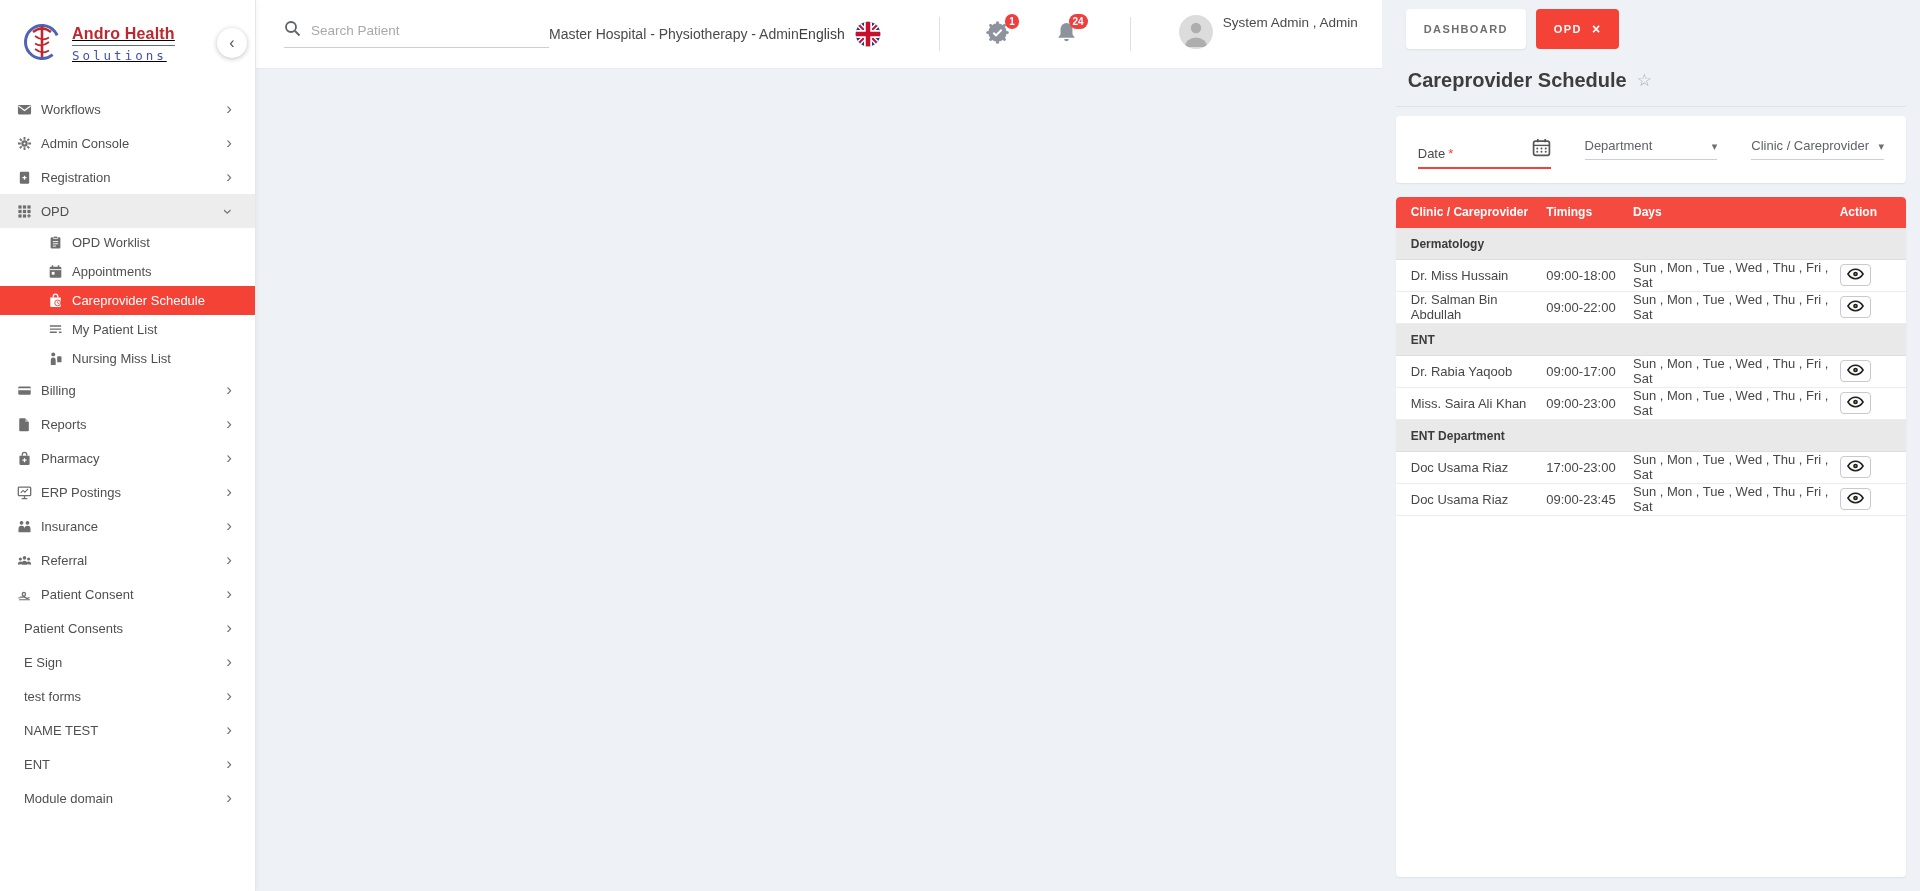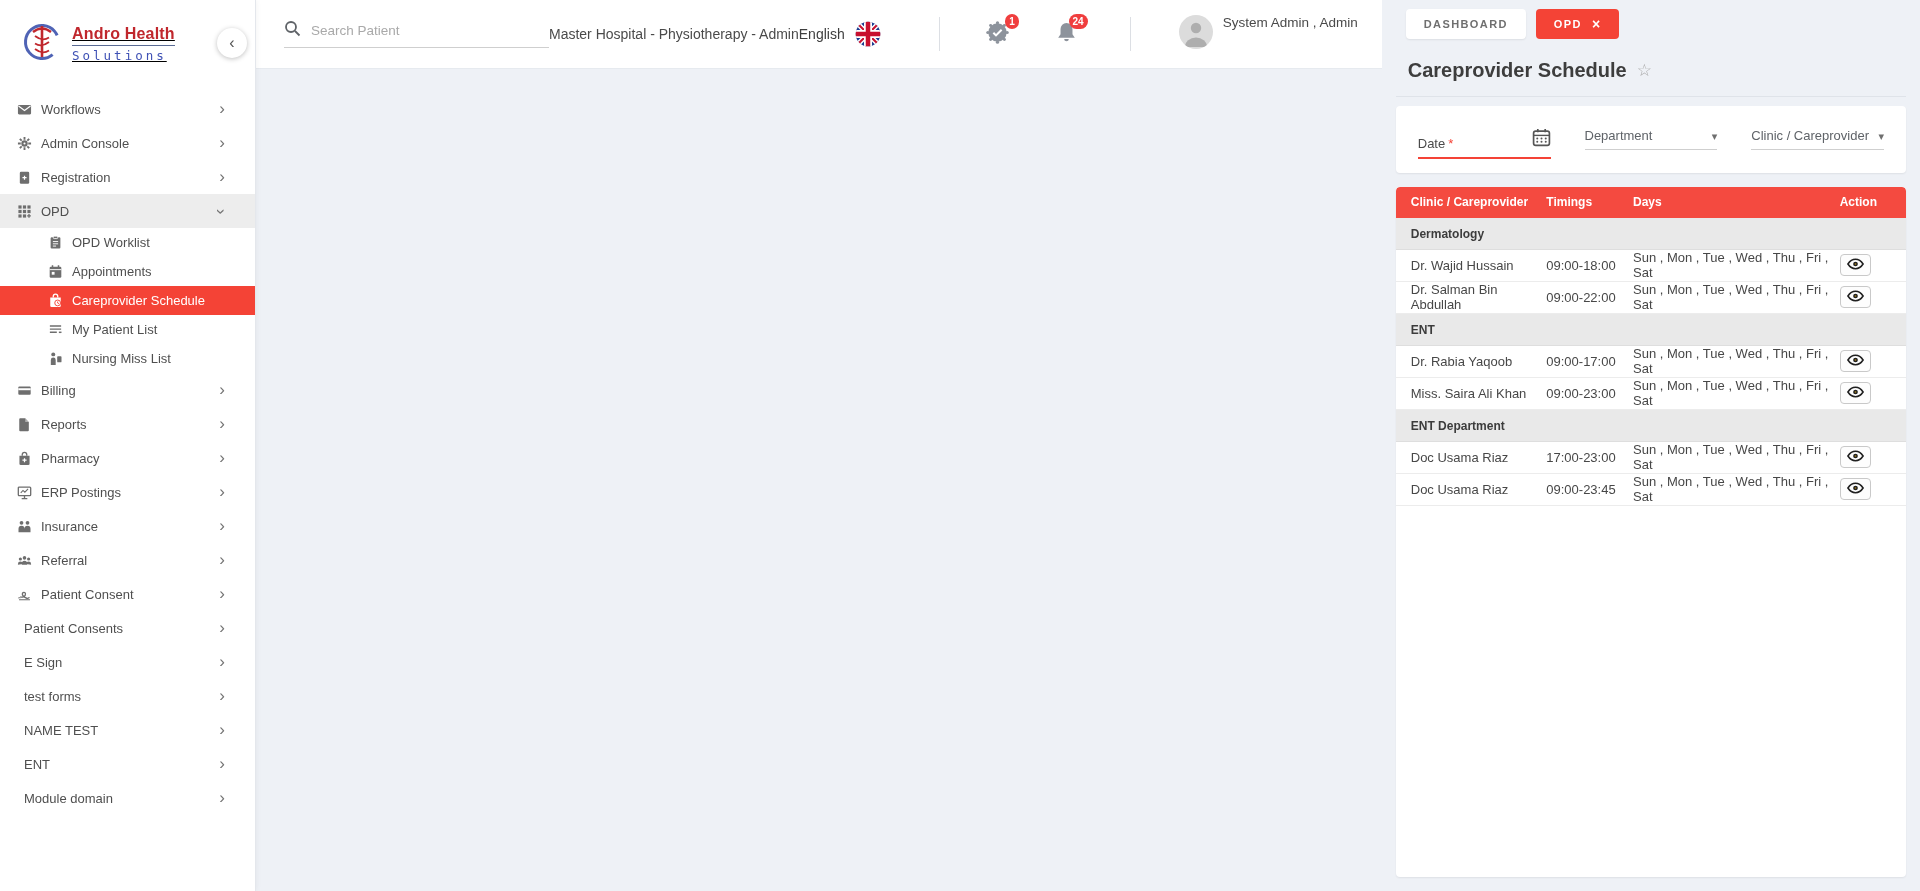--- a/index.html
+++ b/index.html
@@ -15,21 +15,21 @@
   .brand-text { margin-left:8px; }
   .brand-l1 { color:#c0272d; font-weight:bold; font-size:16px; letter-spacing:.2px;
               border-bottom:1.5px solid #5a6b94; padding-bottom:2px; }
   .brand-l2 { color:#3f51b5; font-size:12.5px; letter-spacing:3px; margin-top:2px;
               font-family:"DejaVu Sans Mono", monospace; }
   .collapse-btn { position:absolute; top:28px; right:8px; width:30px; height:30px;
                   border-radius:50%; background:#fff; border:none; cursor:pointer;
                   box-shadow:0 1px 5px rgba(0,0,0,.25); color:#555; font-size:16px;
                   line-height:30px; text-align:center; }
   .menu { padding-top:4px; }
-  .menu-item { display:flex; align-items:center; height:34px; padding:0 30px 0 16px;
+  .menu-item { display:flex; align-items:center; height:34px; padding:0 23px 0 16px;
                color:#4f4f4f; font-size:13px; cursor:pointer; }
   .menu-item.noicon { padding-left:24px; }
   .menu-item.parent-open { background:#ededed; }
   .mi-icon { width:17px; height:17px; margin-right:8px; display:flex;
              align-items:center; justify-content:center; color:#6e6e6e; }
   .mi-label { flex:1; white-space:nowrap; }
   .chev { color:#757575; font-size:17px; line-height:1; transform:translateY(-1px); }
   .chev.down { transform:rotate(90deg); }
   .submenu .menu-item { height:29px; padding-left:47px; }
   .submenu .menu-item.active { background:#f44336; color:#fff; }
@@ -54,21 +54,21 @@
   .badge { position:absolute; top:-7px; right:-10px; background:#f03e3e; color:#fff;
            font-size:10px; font-weight:bold; border-radius:9px; padding:2px 4px;
            min-width:10px; text-align:center; line-height:1.1; }
   .user-wrap { display:flex; margin-left:48px; cursor:pointer; }
   .user-name { margin-left:10px; font-size:13.5px; color:#4a4a4a; white-space:nowrap; }
 
   
   .content { flex:1; padding:9px 12px 14px 12px; display:flex; flex-direction:column;
              min-height:0; }
   .tabs { display:flex; gap:10px; margin:0 0 10px 12px; }
-  .tab { height:30px; border:none; border-radius:4px; padding:0 18px; font-size:11px;
+  .tab { height:40px; border:none; border-radius:4px; padding:0 18px; font-size:11px;
          font-weight:bold; letter-spacing:1.4px; cursor:pointer; display:flex;
          align-items:center; gap:10px; font-family:"Liberation Sans", sans-serif; }
   .tab.inactive { background:#fff; color:#6f6f6f; box-shadow:0 1px 2px rgba(0,0,0,.08); }
   .tab.active { background:#f44336; color:#fff; }
   .tab .close { font-size:14px; font-weight:bold; }
   .title-row { display:flex; align-items:center; margin:10px 0 14px 14px; }
   .page-title { font-size:20px; font-weight:bold; color:#3d3d3d; }
   .fav-star { margin-left:10px; color:#ababab; font-size:17px; cursor:pointer; }
   .content-divider { height:1px; background:#dfe3e9; margin:0 2px; }
 
@@ -472,21 +472,21 @@
       <section class="table-card">
         <div class="thead">
             <div class="th">Clinic / Careprovider</div>
             <div class="th">Timings</div>
             <div class="th">Days</div>
             <div class="th">Action</div>
           </div>
         <div>
             <div class="group-row">Dermatology</div>
             <div class="trow">
-              <div class="td c1">Dr. Wajid Hussain</div>
+              <div class="td c1">Dr. Miss Hussain</div>
               <div class="td ">09:00-18:00</div>
               <div class="td ">Sun , Mon , Tue , Wed , Thu , Fri , Sat</div>
               <div class="td act">
                 <button class="eye-btn">
                   <span><svg width="17" height="12" viewBox="0 0 18 12">
                       <path d="M1 6s3.2-5 8-5 8 5 8 5-3.2 5-8 5S1 6 1 6z" fill="none" stroke="#1f1f1f" stroke-width="1.7"></path>
                       <circle cx="9" cy="6" r="2.5" fill="#1f1f1f"></circle>
                       <circle cx="9" cy="6" r="1" fill="#8a6d1a"></circle>
                     </svg></span>
                 </button>

